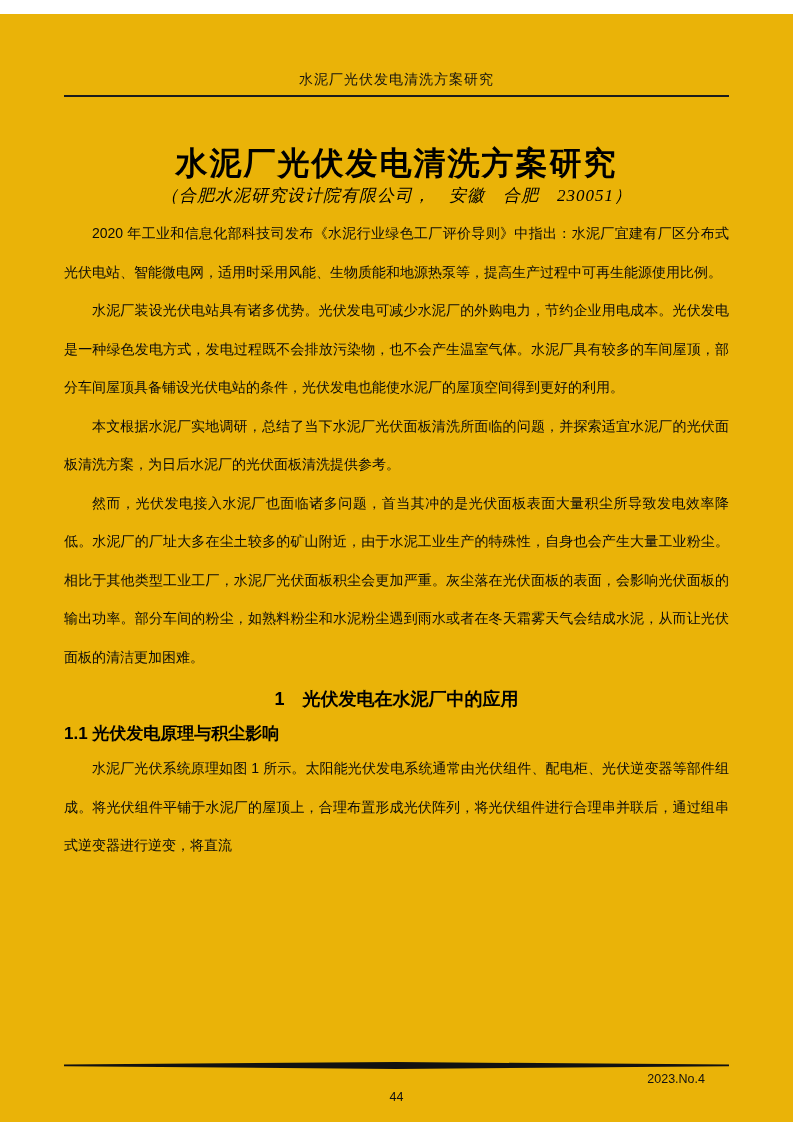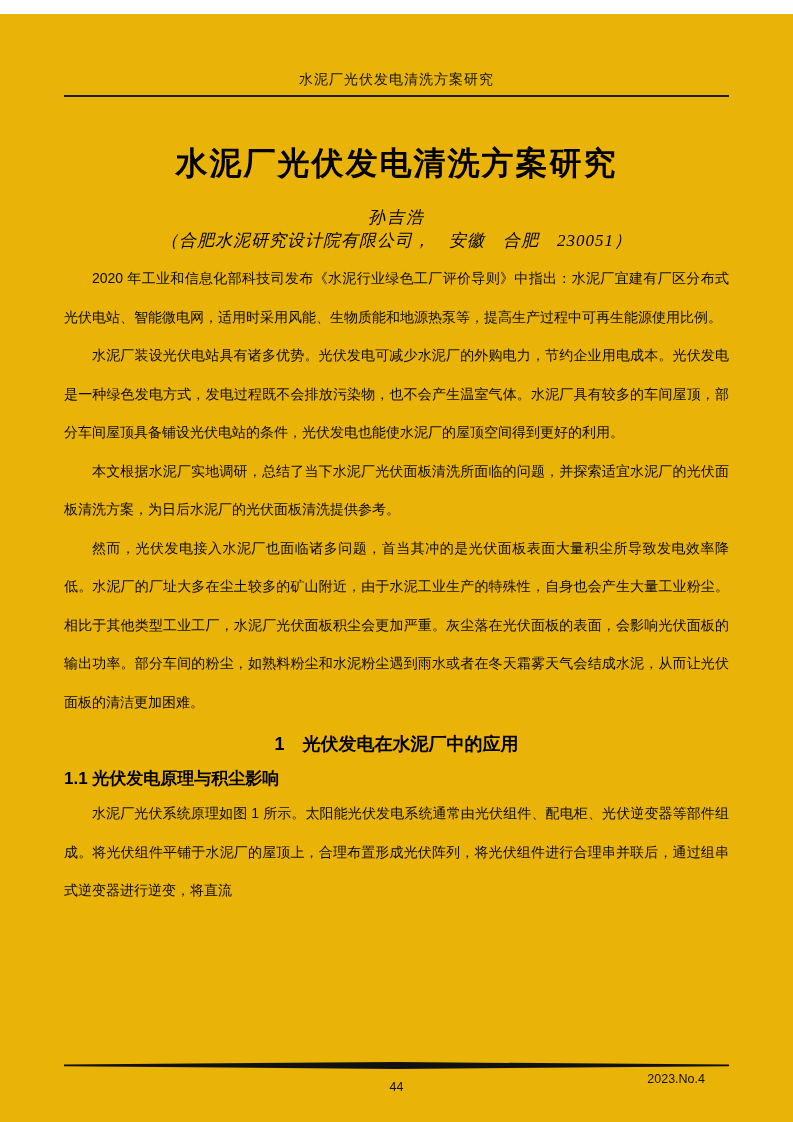--- a/index.html
+++ b/index.html
@@ -102,21 +102,21 @@
     left: 64px;
     right: 64px;
     top: 1048px;
     height: 40px;
   }
   .footer-rule-svg { display: block; width: 665px; height: 7px; }
   .footer-row { position: relative; height: 18px; }
   .page-number {
     position: absolute;
     left: 0; right: 0;
-    top: 11px;
+    top: 21px;
     text-align: center;
     font-family: "Liberation Sans", "DejaVu Sans", sans-serif;
     font-size: 12.5px;
     color: #111111;
   }
   .issue-label {
     position: absolute;
     right: 24px;
     top: 3px;
     font-family: "Liberation Sans", "DejaVu Sans", sans-serif;
@@ -129,21 +129,20 @@
 
 <div class="page">
 
   <header>
     <div class="running-title">水泥厂光伏发电清洗方案研究</div>
     <div class="header-rule"></div>
   </header>
 
   <h1 class="doc-title">水泥厂光伏发电清洗方案研究</h1>
 
-  <div class="author">孙吉浩</div>
 
   <div class="affiliation">（合肥水泥研究设计院有限公司，　安徽　合肥　230051）</div>
 
 
   <p class="body first-after-heading">2020 年工业和信息化部科技司发布《水泥行业绿色工厂评价导则》中指出：水泥厂宜建有厂区分布式光伏电站、智能微电网，适用时采用风能、生物质能和地源热泵等，提高生产过程中可再生能源使用比例。</p>
 
   <p class="body">水泥厂装设光伏电站具有诸多优势。光伏发电可减少水泥厂的外购电力，节约企业用电成本。光伏发电是一种绿色发电方式，发电过程既不会排放污染物，也不会产生温室气体。水泥厂具有较多的车间屋顶，部分车间屋顶具备铺设光伏电站的条件，光伏发电也能使水泥厂的屋顶空间得到更好的利用。</p>
 
   <p class="body">本文根据水泥厂实地调研，总结了当下水泥厂光伏面板清洗所面临的问题，并探索适宜水泥厂的光伏面板清洗方案，为日后水泥厂的光伏面板清洗提供参考。</p>
 

